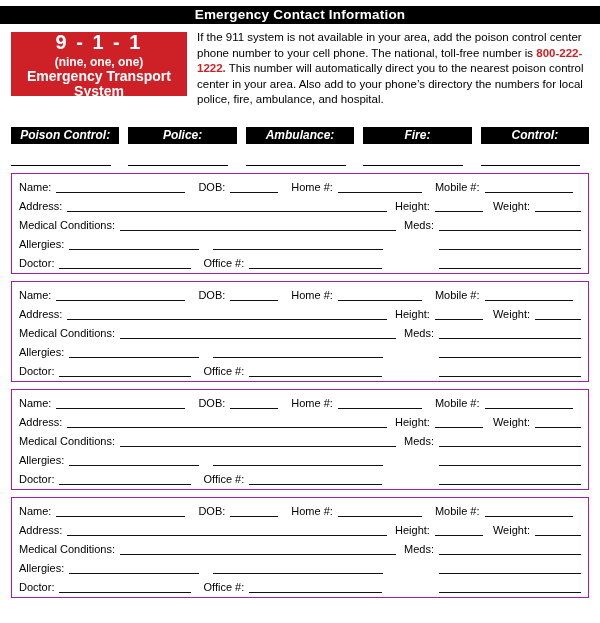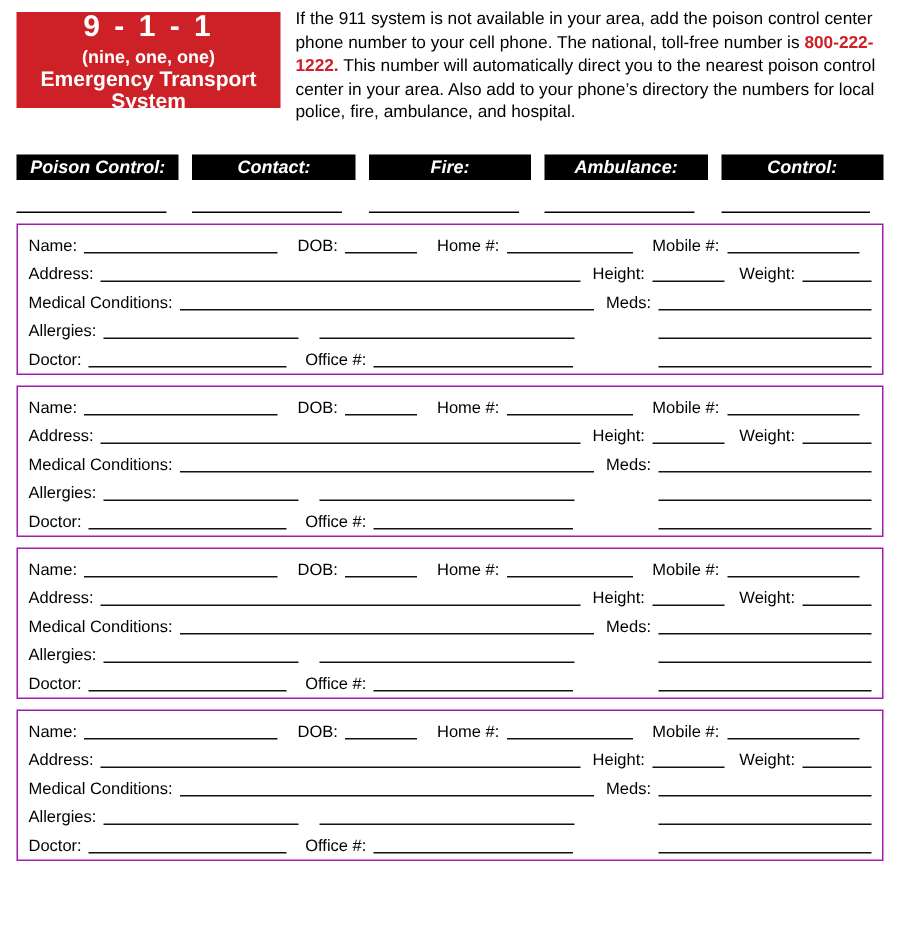--- a/index.html
+++ b/index.html
@@ -124,45 +124,46 @@
   .w-mid    { width: 170px; margin-left: 14px; }
   .w-right  { width: 142px; margin-left: auto; }
   .w-doctor { width: 132px; }
   .w-office { width: 133px; }
 </style>
 </head>
 <body>
 
 <div class="page">
 
+  <div class="bar title-bar">Emergency Contact Information</div>
 
   <div class="top-section">
     <div class="box-911">
       <div class="number">9 - 1 - 1</div>
       <div class="words">(nine, one, one)</div>
       <div class="subtitle">Emergency Transport System</div>
     </div>
     <div class="instructions"><span>If the 911 system is not available in your area, add the poison control center phone number to your cell phone. The national, toll-free number is </span><span class="phone">800-222-1222.</span><span> This number will automatically direct you to the nearest poison control center in your area. Also add to your phone’s directory the numbers for local police, fire, ambulance, and hospital.</span></div>
   </div>
 
   <div class="contact-row">
     <div class="contact-col">
       <div class="contact-label">Poison Control:</div>
       <div class="contact-line"></div>
     </div>
     <div class="contact-col">
-      <div class="contact-label">Contact:</div>
+      <div class="contact-label">Police:</div>
+      <div class="contact-line"></div>
+    </div>
+    <div class="contact-col">
+      <div class="contact-label">Ambulance:</div>
       <div class="contact-line"></div>
     </div>
     <div class="contact-col">
       <div class="contact-label">Fire:</div>
-      <div class="contact-line"></div>
-    </div>
-    <div class="contact-col">
-      <div class="contact-label">Ambulance:</div>
       <div class="contact-line"></div>
     </div>
     <div class="contact-col">
       <div class="contact-label">Control:</div>
       <div class="contact-line"></div>
     </div>
   </div>
 
 
   <div>

